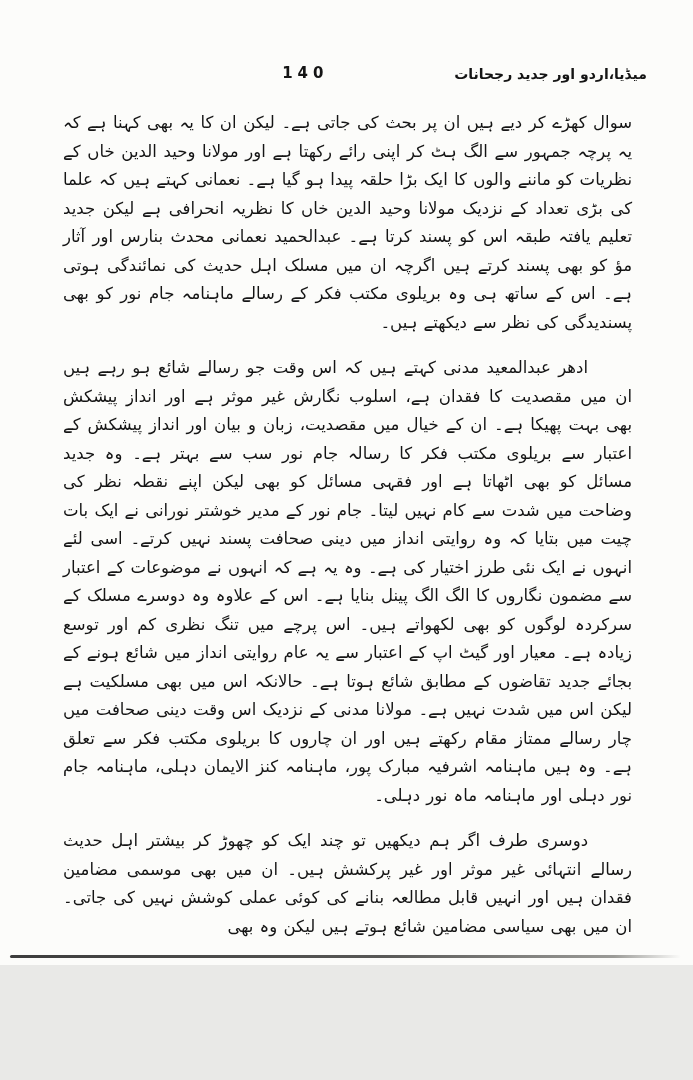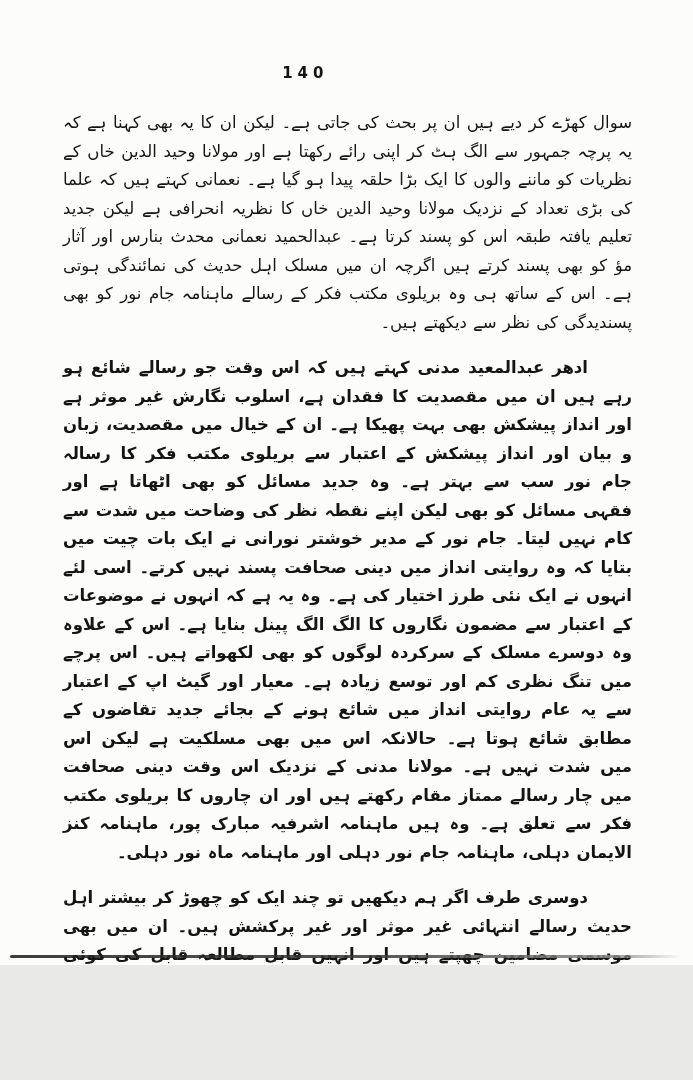--- a/index.html
+++ b/index.html
@@ -52,44 +52,44 @@
   .page-body p {
     margin: 17px;
     font-size: 16.5px;
     line-height: 28.5px;
     text-align: justify;
     text-justify: inter-word;
     word-spacing: 1px;
   }
   .page-body p.indented {
     text-indent: 44px;
-    font-weight: bold;
   }
   
   .scan-edge {
     position: absolute;
     bottom: 7px;
     left: 10px;
     right: 12px;
     height: 3px;
     background: linear-gradient(to right, #1b1b1b 0%, #3a3a38 55%, #8a8a86 90%, transparent 100%);
     border-radius: 2px;
     opacity: 0.85;
   }
 </style>
 </head>
 <body>
 
 <div class="page">
 
   <div class="page-header">
     <span class="page-number">140</span>
+    <span class="running-title">میڈیا،اردو اور جدید رجحانات</span>
   </div>
 
   <div class="page-body">
     <p>سوال کھڑے کر دیے ہیں ان پر بحث کی جاتی ہے۔ لیکن ان کا یہ بھی کہنا ہے کہ یہ پرچہ جمہور سے الگ ہٹ کر اپنی رائے رکھتا ہے اور مولانا وحید الدین خاں کے نظریات کو ماننے والوں کا ایک بڑا حلقہ پیدا ہو گیا ہے۔ نعمانی کہتے ہیں کہ علما کی بڑی تعداد کے نزدیک مولانا وحید الدین خاں کا نظریہ انحرافی ہے لیکن جدید تعلیم یافتہ طبقہ اس کو پسند کرتا ہے۔ عبدالحمید نعمانی محدث بنارس اور آثار مؤ کو بھی پسند کرتے ہیں اگرچہ ان میں مسلک اہل حدیث کی نمائندگی ہوتی ہے۔ اس کے ساتھ ہی وہ بریلوی مکتب فکر کے رسالے ماہنامہ جام نور کو بھی پسندیدگی کی نظر سے دیکھتے ہیں۔</p>
     <p class="indented">ادھر عبدالمعید مدنی کہتے ہیں کہ اس وقت جو رسالے شائع ہو رہے ہیں ان میں مقصدیت کا فقدان ہے، اسلوب نگارش غیر موثر ہے اور انداز پیشکش بھی بہت پھیکا ہے۔ ان کے خیال میں مقصدیت، زبان و بیان اور انداز پیشکش کے اعتبار سے بریلوی مکتب فکر کا رسالہ جام نور سب سے بہتر ہے۔ وہ جدید مسائل کو بھی اٹھاتا ہے اور فقہی مسائل کو بھی لیکن اپنے نقطہ نظر کی وضاحت میں شدت سے کام نہیں لیتا۔ جام نور کے مدیر خوشتر نورانی نے ایک بات چیت میں بتایا کہ وہ روایتی انداز میں دینی صحافت پسند نہیں کرتے۔ اسی لئے انہوں نے ایک نئی طرز اختیار کی ہے۔ وہ یہ ہے کہ انہوں نے موضوعات کے اعتبار سے مضمون نگاروں کا الگ الگ پینل بنایا ہے۔ اس کے علاوہ وہ دوسرے مسلک کے سرکردہ لوگوں کو بھی لکھواتے ہیں۔ اس پرچے میں تنگ نظری کم اور توسع زیادہ ہے۔ معیار اور گیٹ اپ کے اعتبار سے یہ عام روایتی انداز میں شائع ہونے کے بجائے جدید تقاضوں کے مطابق شائع ہوتا ہے۔ حالانکہ اس میں بھی مسلکیت ہے لیکن اس میں شدت نہیں ہے۔ مولانا مدنی کے نزدیک اس وقت دینی صحافت میں چار رسالے ممتاز مقام رکھتے ہیں اور ان چاروں کا بریلوی مکتب فکر سے تعلق ہے۔ وہ ہیں ماہنامہ اشرفیہ مبارک پور، ماہنامہ کنز الایمان دہلی، ماہنامہ جام نور دہلی اور ماہنامہ ماہ نور دہلی۔</p>
-    <p class="indented">دوسری طرف اگر ہم دیکھیں تو چند ایک کو چھوڑ کر بیشتر اہل حدیث رسالے انتہائی غیر موثر اور غیر پرکشش ہیں۔ ان میں بھی موسمی مضامین چھپتے ہیں اور انہیں قابل مطالعہ قابل کی کوئی عملی کوشش نہیں کی جاتی۔ ان میں بھی سیاسی مضامین شائع ہوتے ہیں لیکن وہ بھی</p>
+    <p class="indented">دوسری طرف اگر ہم دیکھیں تو چند ایک کو چھوڑ کر بیشتر اہل حدیث رسالے انتہائی غیر موثر اور غیر پرکشش ہیں۔ ان میں بھی موسمی مضامین فقدان ہیں اور انہیں قابل مطالعہ بنانے کی کوئی عملی کوشش نہیں کی جاتی۔ ان میں بھی سیاسی مضامین شائع ہوتے ہیں لیکن وہ بھی</p>
   </div>
 
   <div class="scan-edge"></div>
 
 </div>
 
 </body></html>

